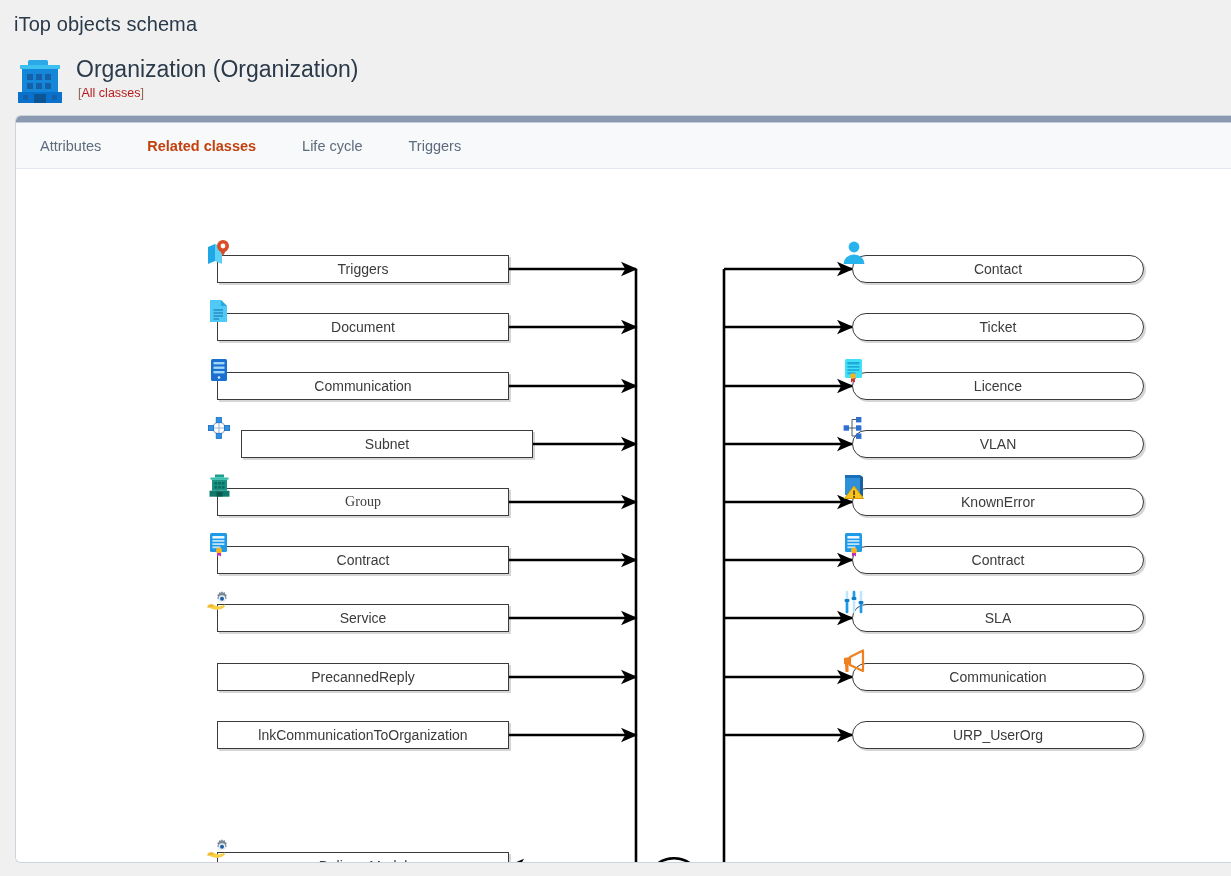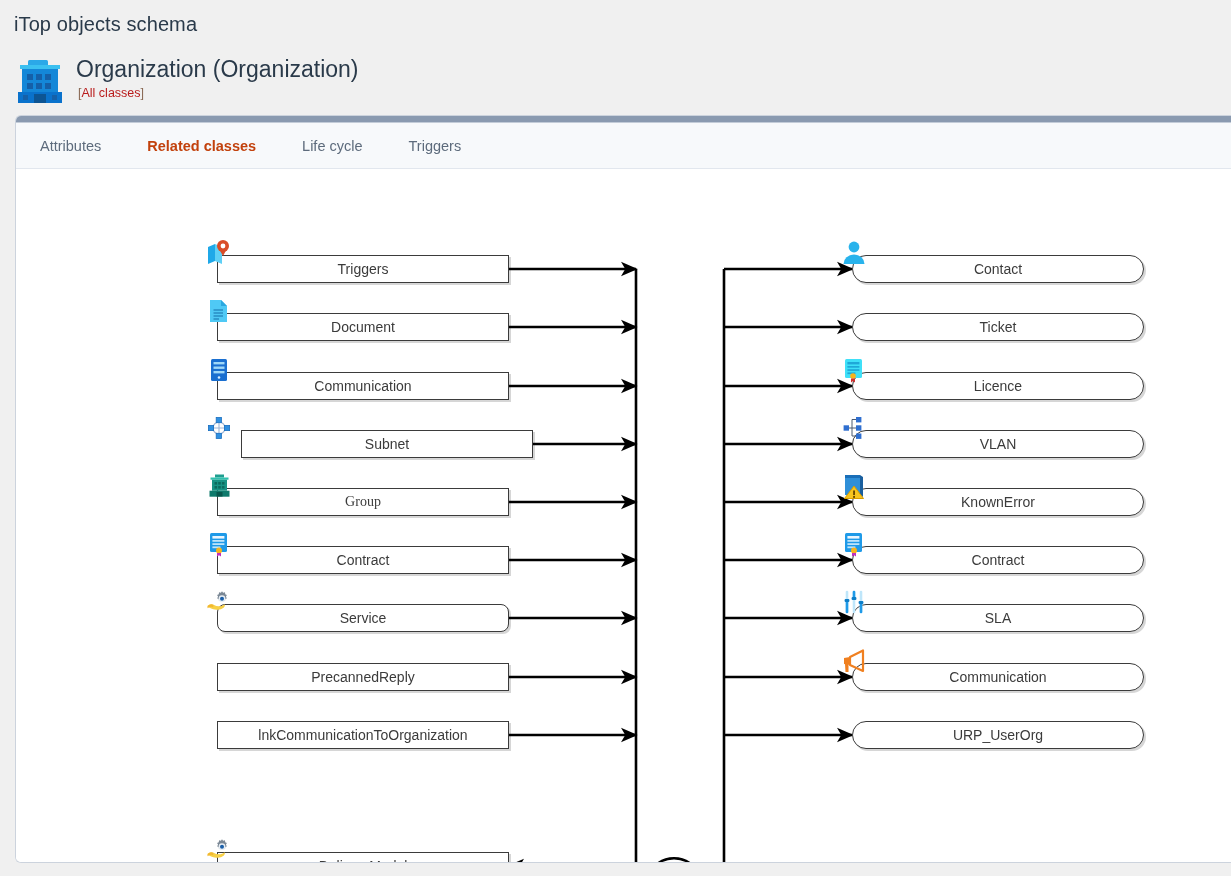--- a/index.html
+++ b/index.html
@@ -282,21 +282,21 @@
             <rect x="4" y="2" width="17" height="19" rx="1.5" fill="#1f9ae8"></rect>
             <rect x="6.4" y="5" width="12" height="2.6" fill="#eaf6ff"></rect>
             <g fill="#bde4fb">
               <rect x="6.4" y="9" width="12" height="1.8"></rect>
               <rect x="6.4" y="12.2" width="12" height="1.8"></rect>
               <rect x="6.4" y="15.4" width="8" height="1.8"></rect>
             </g>
             <circle cx="13" cy="19.5" r="3" fill="#f7b41e"></circle>
             <path d="M11 22 L11 25.6 L13 24.2 L15 25.6 L15 22 Z" fill="#c030c0"></path>
           </svg></div>
-        <div class="cbox left" style="top: 435px; border-radius: 8px;">
+        <div class="cbox left" style="top: 435px;">
           <span>Service</span>
         </div>
         <div class="boxicon" style="left: 190px; top: 420px;"><svg viewBox="0 0 26 26" width="26" height="26">
             <g fill="#7a8794">
               <path d="M16 2.2 l1.1 1.5 1.9 -.4 .2 1.9 1.7 .9 -1 1.6 1 1.6 -1.7 .9 -.2 1.9 -1.9 -.4 -1.1 1.5 -1.1 -1.5 -1.9 .4 -.2 -1.9 -1.7 -.9 1 -1.6 -1 -1.6 1.7 -.9 .2 -1.9 1.9 .4 Z"></path>
             </g>
             <circle cx="16" cy="9.7" r="3.4" fill="#e8eef4"></circle>
             <circle cx="16" cy="9.7" r="2" fill="#1b5fa8"></circle>
             <path d="M1.5 17 q3 -3 6.5 -1 q3 1.8 6.5 1.2 q2.5 -.5 4 -2 q1.2 1.6 -.6 3.2 q-3.2 2.9 -7.5 2.4 q-3.4 -.4 -5.3 -1.2 q-2.3 -1 -3.6 -2.6 Z" fill="#f7d046"></path>
             <path d="M1.5 17 q2.6 -2.6 6 -1.2 l-.4 2.4 q-3 -1.2 -5.6 1.1 Z" fill="#f2b830"></path>

